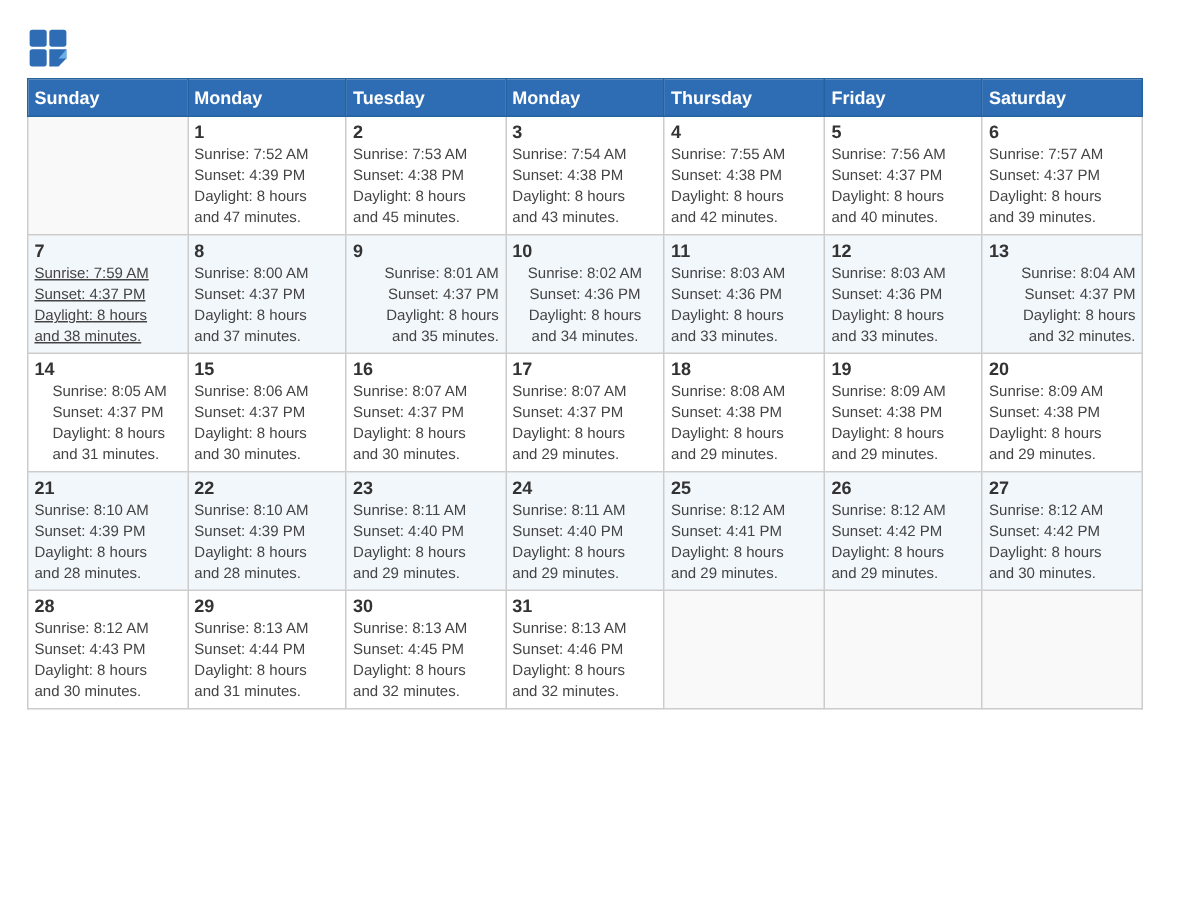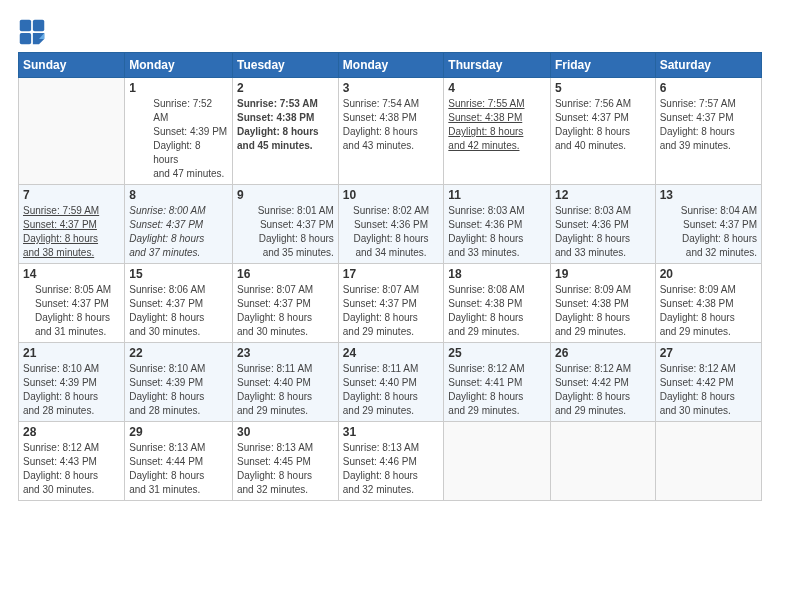--- a/index.html
+++ b/index.html
@@ -131,42 +131,42 @@
           <th>Thursday</th>
           <th>Friday</th>
           <th>Saturday</th>
         </tr>
     </thead>
     <tbody id="calendar-body">
     <tr>
           <td class="empty-cell"></td>
           <td>
             <span class="day-num">1</span>
-            <div class="day-info" style="white-space: pre-line; margin-left: 24px;">Sunrise: 7:52 AM
+            <div class="day-info" style="white-space: pre-line;">Sunrise: 7:52 AM
 Sunset: 4:39 PM
 Daylight: 8 hours
 and 47 minutes.</div>
           </td>
           <td>
             <span class="day-num">2</span>
-            <div class="day-info" style="white-space: pre-line; font-weight: bold;">Sunrise: 7:53 AM
+            <div class="day-info" style="white-space: pre-line;">Sunrise: 7:53 AM
 Sunset: 4:38 PM
 Daylight: 8 hours
 and 45 minutes.</div>
           </td>
           <td>
             <span class="day-num">3</span>
             <div class="day-info" style="white-space: pre-line;">Sunrise: 7:54 AM
 Sunset: 4:38 PM
 Daylight: 8 hours
 and 43 minutes.</div>
           </td>
           <td>
             <span class="day-num">4</span>
-            <div class="day-info" style="white-space: pre-line; text-decoration: underline;">Sunrise: 7:55 AM
+            <div class="day-info" style="white-space: pre-line;">Sunrise: 7:55 AM
 Sunset: 4:38 PM
 Daylight: 8 hours
 and 42 minutes.</div>
           </td>
           <td>
             <span class="day-num">5</span>
             <div class="day-info" style="white-space: pre-line;">Sunrise: 7:56 AM
 Sunset: 4:37 PM
 Daylight: 8 hours
 and 40 minutes.</div>
@@ -182,21 +182,21 @@
         <tr class="row-alt">
           <td>
             <span class="day-num">7</span>
             <div class="day-info" style="white-space: pre-line; text-decoration: underline;">Sunrise: 7:59 AM
 Sunset: 4:37 PM
 Daylight: 8 hours
 and 38 minutes.</div>
           </td>
           <td>
             <span class="day-num">8</span>
-            <div class="day-info" style="white-space: pre-line; font-style: italic;">Sunrise: 8:00 AM
+            <div class="day-info" style="white-space: pre-line;">Sunrise: 8:00 AM
 Sunset: 4:37 PM
 Daylight: 8 hours
 and 37 minutes.</div>
           </td>
           <td>
             <span class="day-num">9</span>
             <div class="day-info" style="white-space: pre-line; text-align: right;">Sunrise: 8:01 AM
 Sunset: 4:37 PM
 Daylight: 8 hours
 and 35 minutes.</div>

